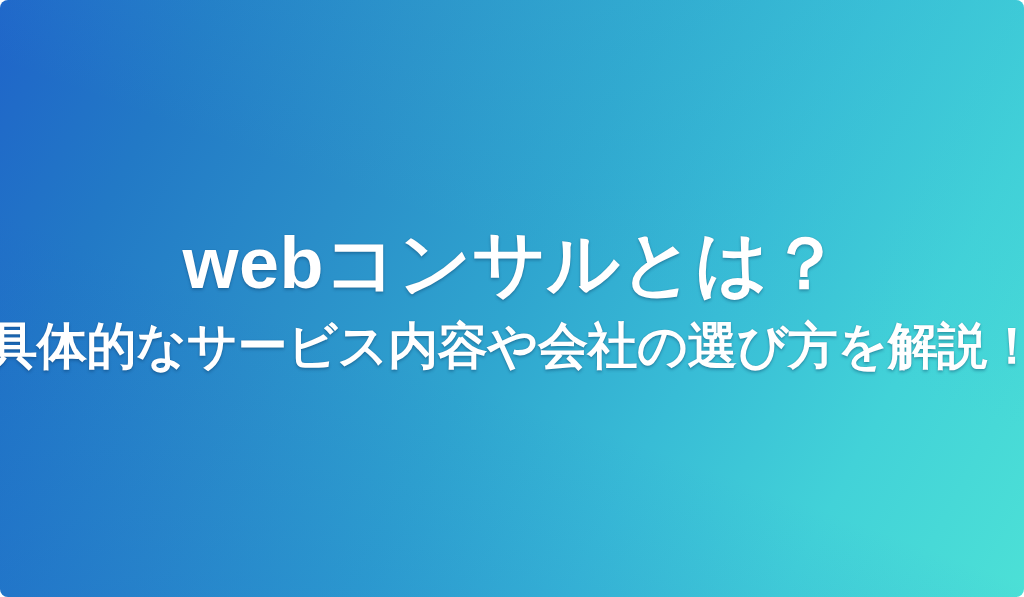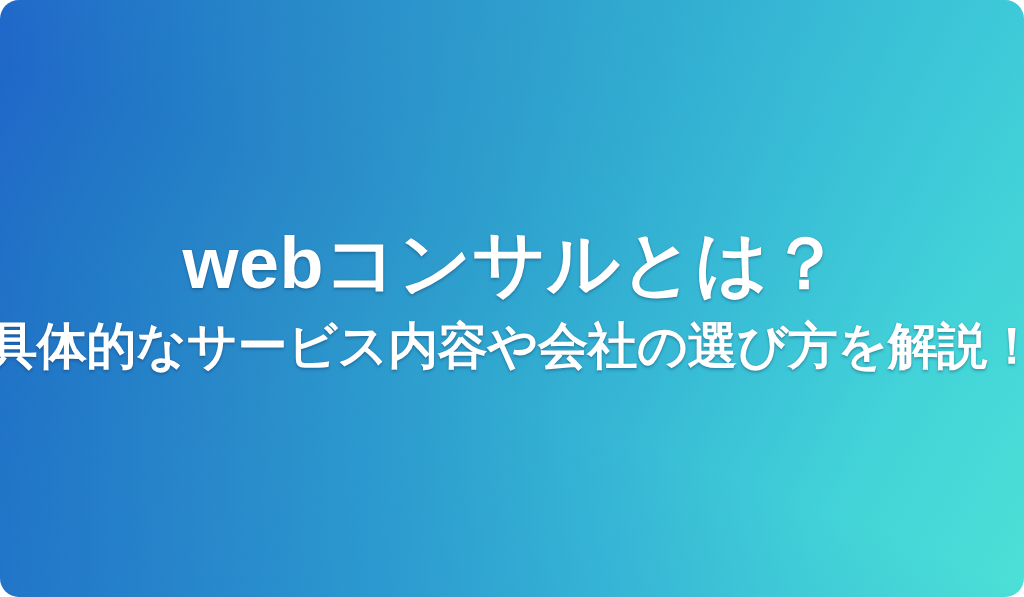--- a/index.html
+++ b/index.html
@@ -13,21 +13,21 @@
     width: 1024px;
     height: 597px;
     overflow: hidden;
     font-family: "Liberation Sans", "DejaVu Sans", sans-serif;
   }
 
   
   .banner-card {
     position: absolute;
     inset: 0;
-    border-radius: 19px;
+    border-radius: 8px;
     overflow: hidden;
     background:
       linear-gradient(118deg,
         #1f64c9 0%,
         #2279c6 16%,
         #2a8ec9 33%,
         #2fa5cf 50%,
         #38bcd6 66%,
         #42d2d8 82%,
         #4ce0d6 100%);

